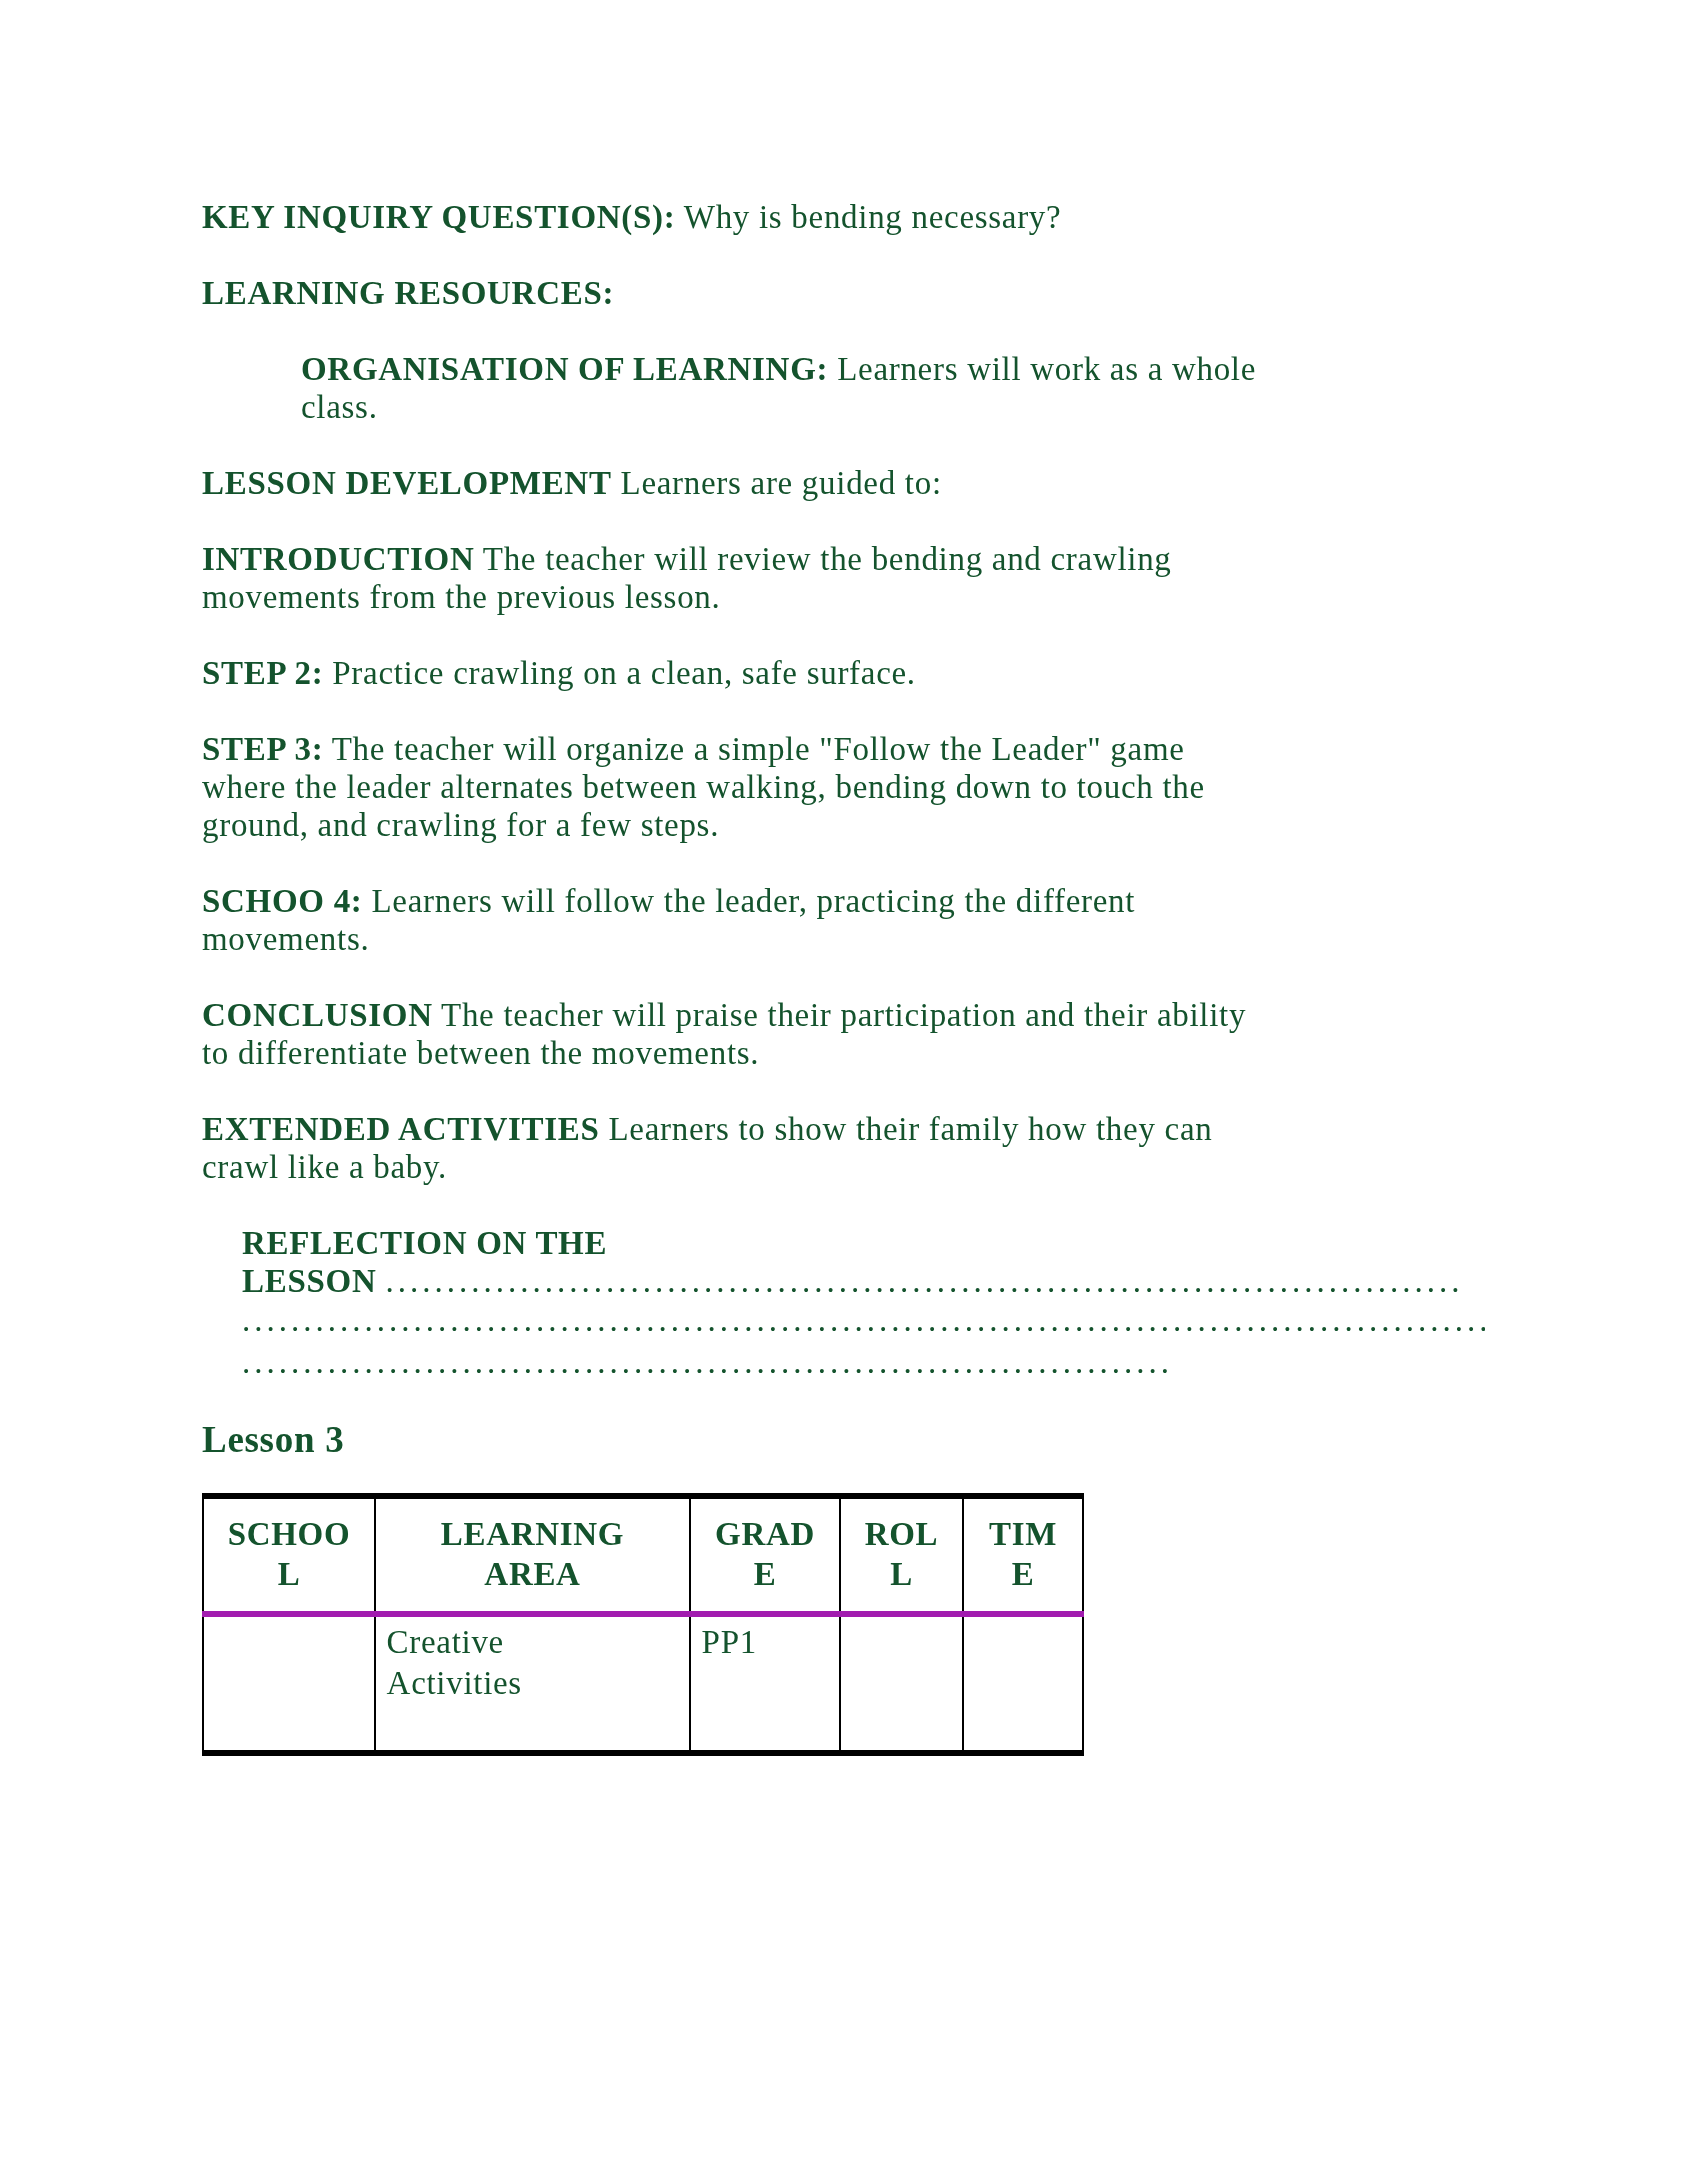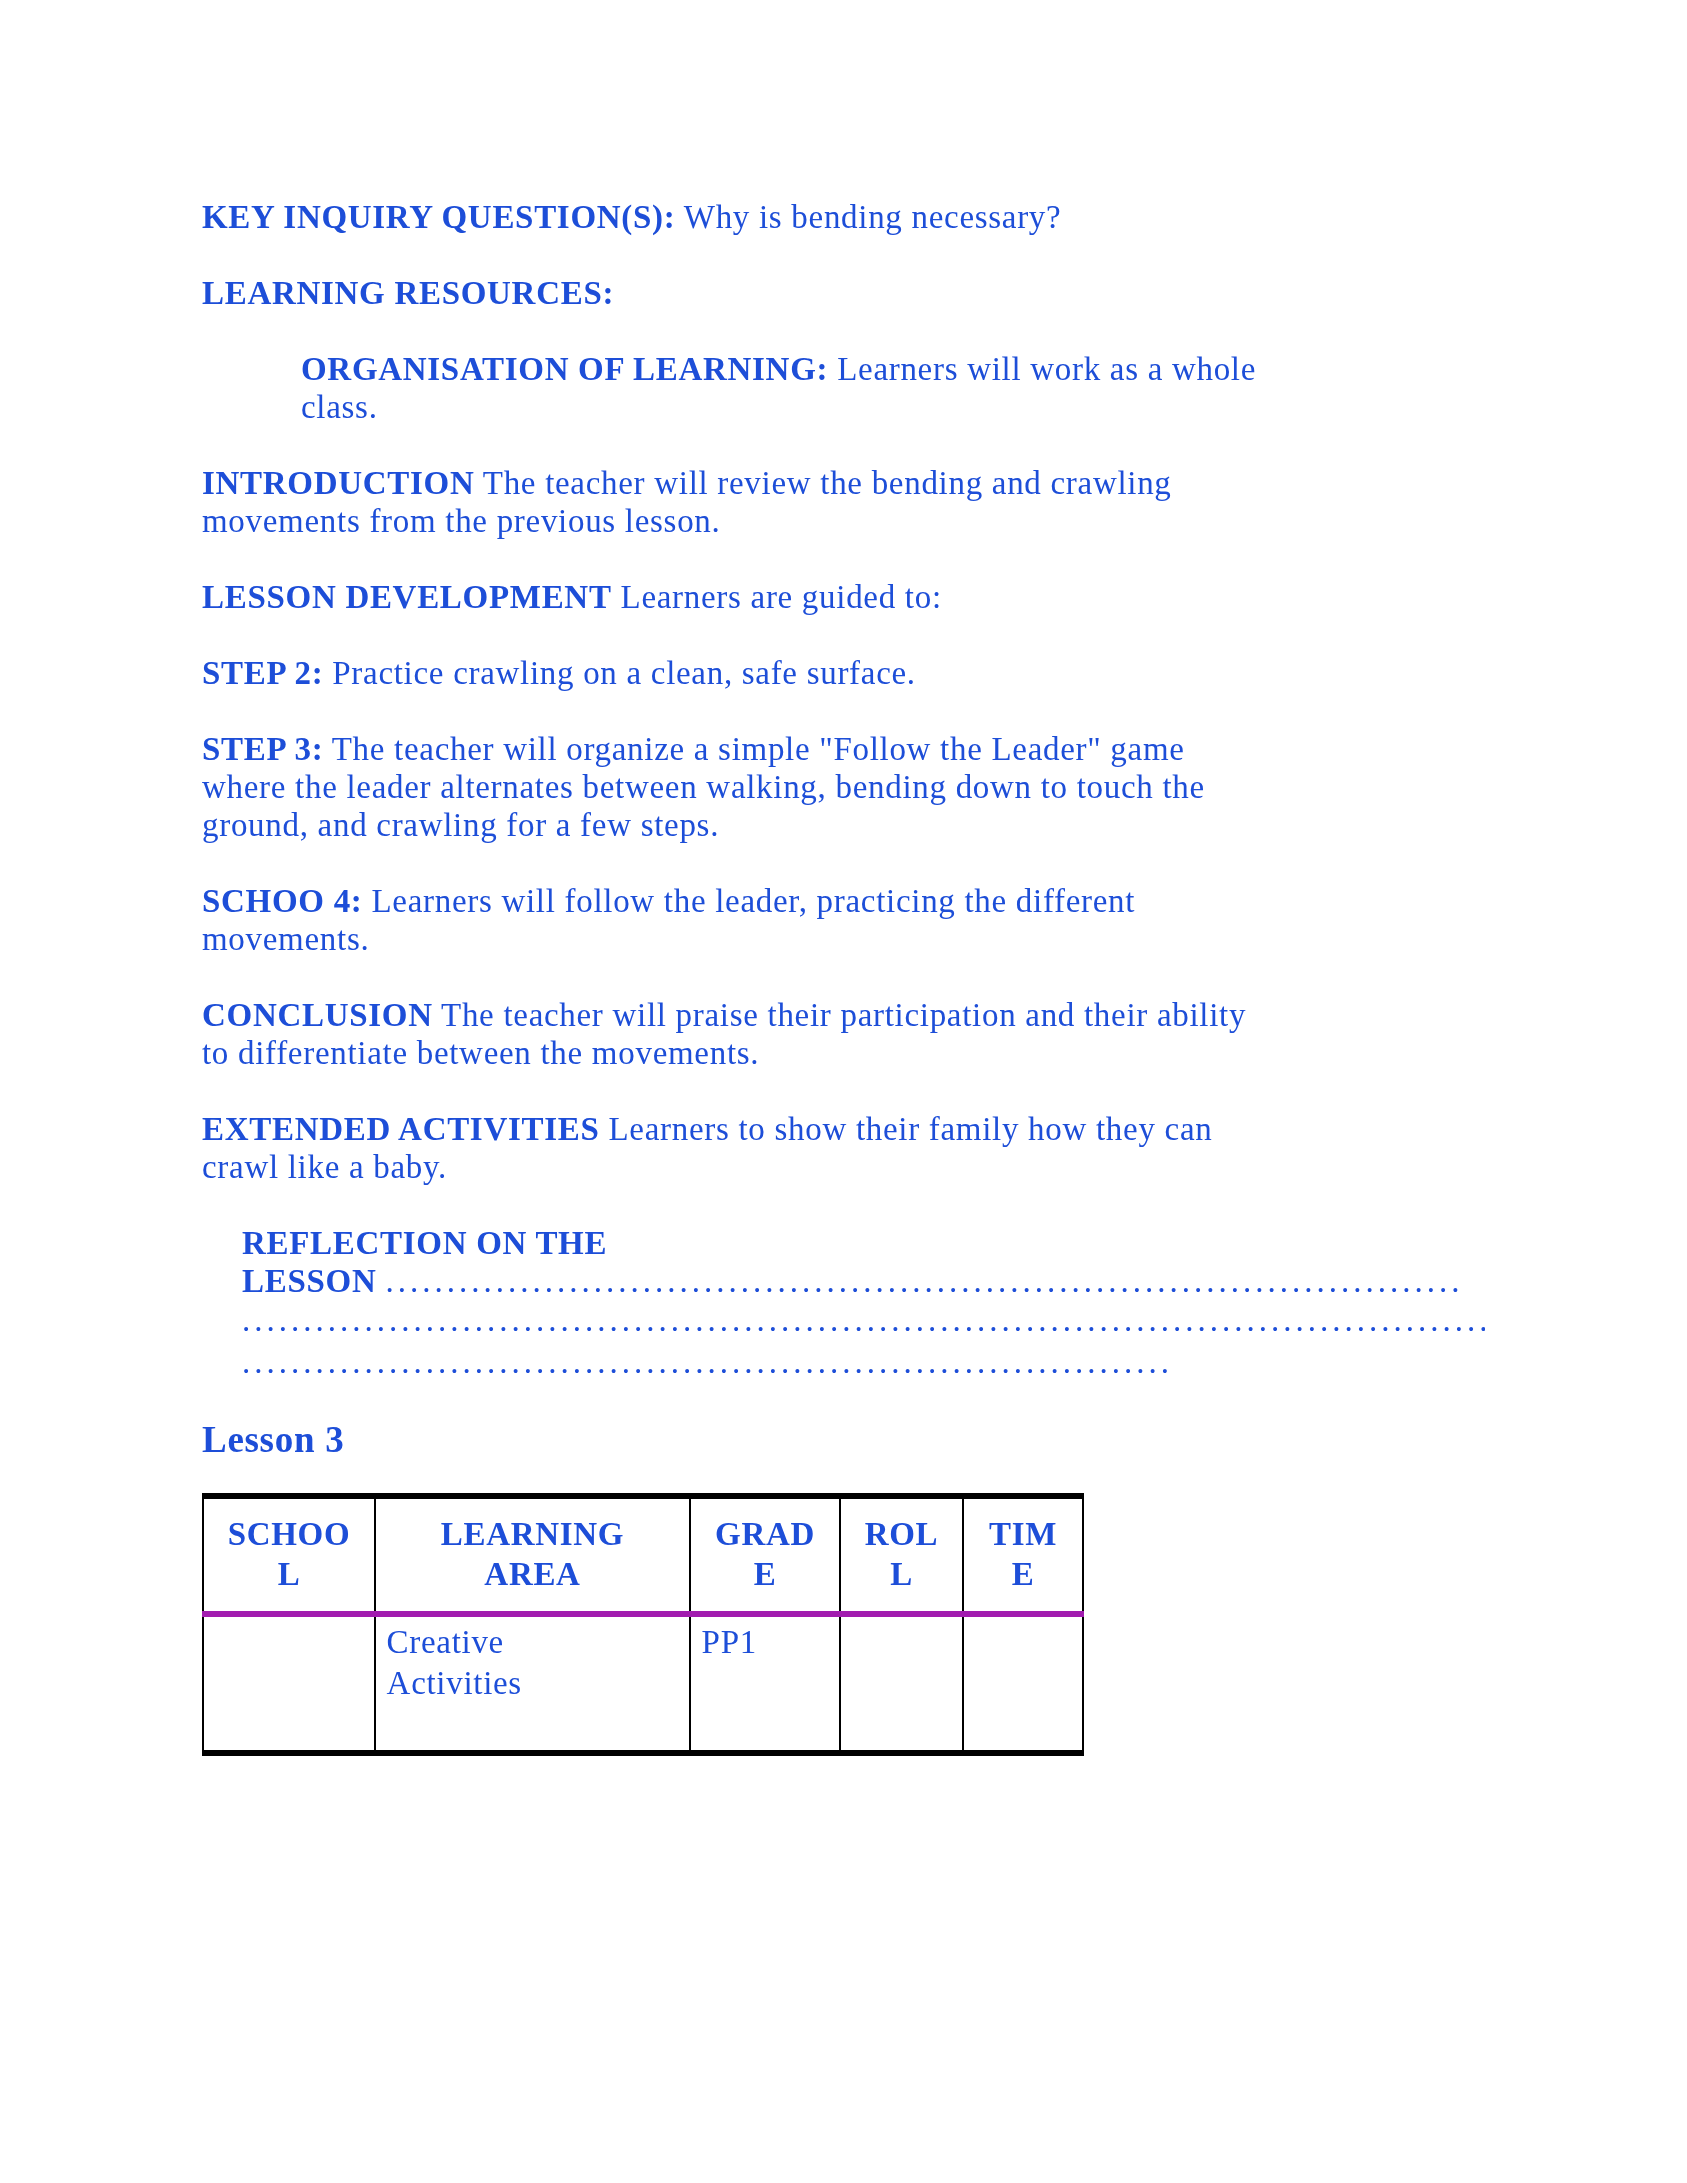--- a/index.html
+++ b/index.html
@@ -2,21 +2,21 @@
 <html style="font-size:10.6px"><head>
 <meta charset="utf-8">
 <style>
   html, body { margin: 0; padding: 0; background: #888; }
   .page {
     position: relative;
     width: 1687px;
     height: 2183px;
     margin: 0 auto;
     background: #ffffff;
-    color: #1d4ed8;
+    color: #14532d;
     font-family: "Liberation Serif", "DejaVu Serif", serif;
     font-size: 33px;
     line-height: 38px;
     letter-spacing: 0.7px;
     padding: 198px 202px 0 202px;
     box-sizing: border-box;
     overflow: hidden;
   }
   p { margin: 0 0 38px 0; }
   .b { font-weight: bold; }
@@ -98,24 +98,24 @@
 <div class="page">
 
   <p><span class="b">KEY INQUIRY QUESTION(S):</span> <span>Why is bending necessary?</span></p>
 
   <p><span class="b">LEARNING RESOURCES:</span></p>
 
 
   <p class="indented"><span class="b">ORGANISATION OF LEARNING:</span> <span class="ml">Learners will work as a whole
 class.</span></p>
 
+  <p><span class="b">LESSON DEVELOPMENT</span> <span>Learners are guided to:</span></p>
+
   <p><span class="b">INTRODUCTION</span> <span class="ml">The teacher will review the bending and crawling
 movements from the previous lesson.</span></p>
-
-  <p><span class="b">LESSON DEVELOPMENT</span> <span>Learners are guided to:</span></p>
 
 
   <p><span class="b">STEP 2:</span> <span class="ml">Practice crawling on a clean, safe surface.</span></p>
 
   <p><span class="b">STEP 3:</span> <span class="ml">The teacher will organize a simple "Follow the Leader" game
 where the leader alternates between walking, bending down to touch the
 ground, and crawling for a few steps.</span></p>
 
   <p><span class="b">SCHOO 4:</span> <span class="ml">Learners will follow the leader, practicing the different
 movements.</span></p>

